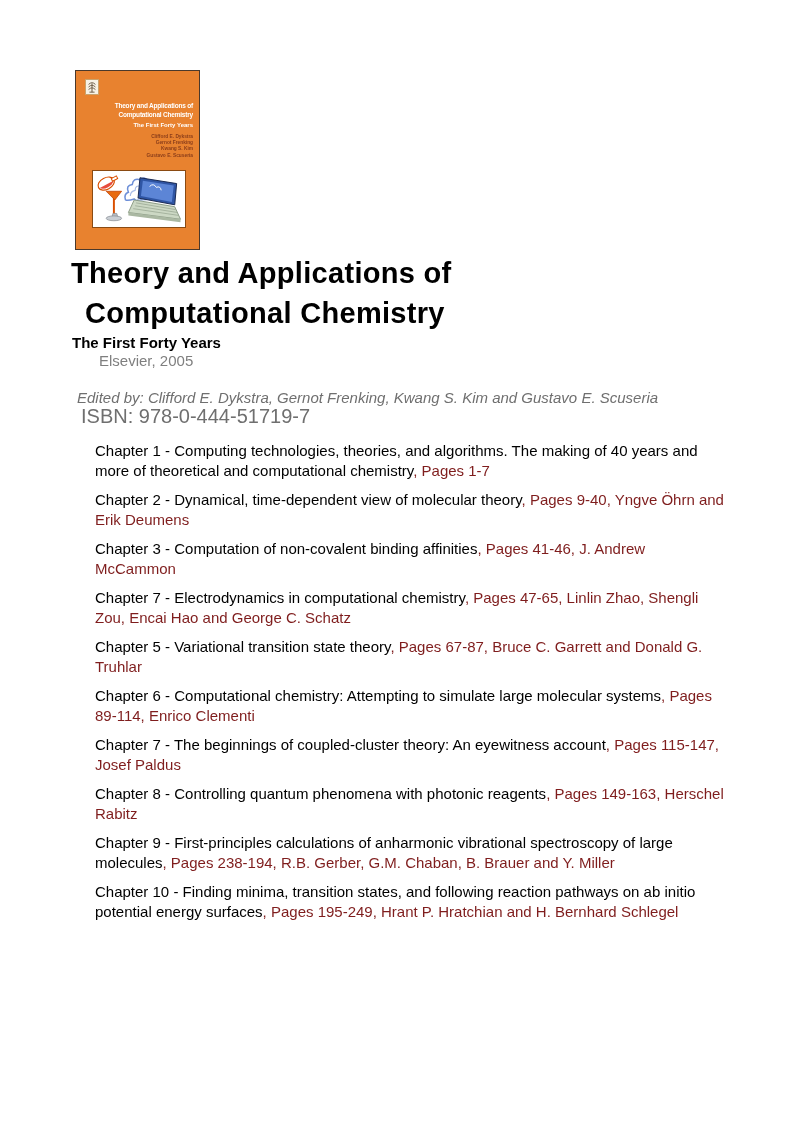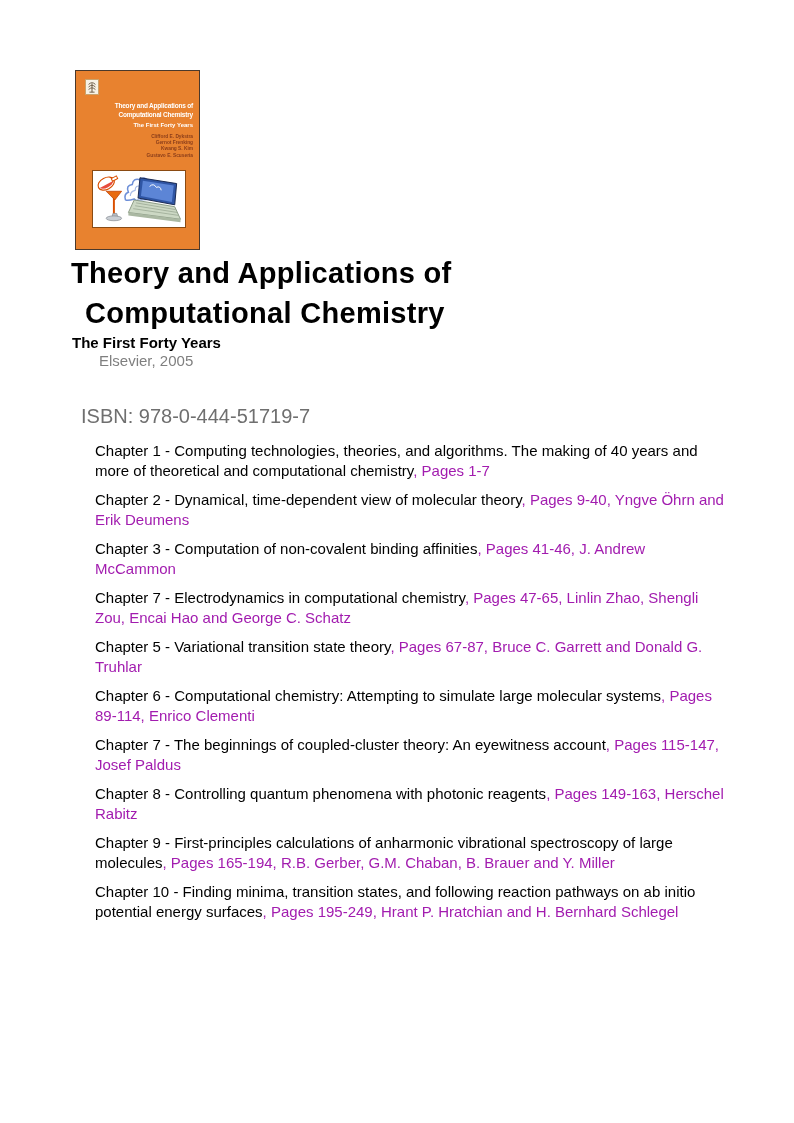--- a/index.html
+++ b/index.html
@@ -54,21 +54,21 @@
   }
   .isbn {
     position:absolute; left:81px; top:407px;
     font-size:20px; color:#6f6f6f; line-height:18px;
   }
 
   
   .chapters { position:absolute; left:95px; top:441px; width:630px; }
   .chapter { margin:0 0 10px 0; font-size:15px; line-height:19.5px; }
   .ch-title { font-weight:normal; color:#000000; }
-  .ch-meta  { color:#a21caf; }
+  .ch-meta  { color:#7f1d1d; }
 </style>
 </head>
 <body>
 
 <div class="page">
 
   <div class="cover">
     <div class="cover-logo">
       <svg viewBox="0 0 14 16" width="12" height="14">
         <line x1="7" y1="4" x2="7" y2="14" stroke="#6b5b45" stroke-width="1.2"></line>
@@ -122,28 +122,29 @@
       </svg>
     </div>
   </div>
 
   <h1 class="book-title">
     <div class="line1">Theory and Applications of</div>
     <div class="line2">Computational Chemistry</div>
   </h1>
   <div class="book-subtitle">The First Forty Years</div>
   <div class="publisher">Elsevier, 2005</div>
+  <div class="edited-by">Edited by: Clifford E. Dykstra, Gernot Frenking, Kwang S. Kim and Gustavo E. Scuseria</div>
   <div class="isbn">ISBN: 978-0-444-51719-7</div>
 
   <div class="chapters">
     <p class="chapter"><span class="ch-title">Chapter 1 - Computing technologies, theories, and algorithms. The making of 40 years and more of theoretical and computational chemistry</span><span class="ch-meta">, Pages 1-7</span></p>
     <p class="chapter"><span class="ch-title">Chapter 2 - Dynamical, time-dependent view of molecular theory</span><span class="ch-meta">, Pages 9-40, Yngve Öhrn and Erik Deumens</span></p>
     <p class="chapter"><span class="ch-title">Chapter 3 - Computation of non-covalent binding affinities</span><span class="ch-meta">, Pages 41-46, J. Andrew McCammon</span></p>
     <p class="chapter"><span class="ch-title">Chapter 7 - Electrodynamics in computational chemistry</span><span class="ch-meta">, Pages 47-65, Linlin Zhao, Shengli Zou, Encai Hao and George C. Schatz</span></p>
     <p class="chapter"><span class="ch-title">Chapter 5 - Variational transition state theory</span><span class="ch-meta">, Pages 67-87, Bruce C. Garrett and Donald G. Truhlar</span></p>
     <p class="chapter"><span class="ch-title">Chapter 6 - Computational chemistry: Attempting to simulate large molecular systems</span><span class="ch-meta">, Pages 89-114, Enrico Clementi</span></p>
     <p class="chapter"><span class="ch-title">Chapter 7 - The beginnings of coupled-cluster theory: An eyewitness account</span><span class="ch-meta">, Pages 115-147, Josef Paldus</span></p>
     <p class="chapter"><span class="ch-title">Chapter 8 - Controlling quantum phenomena with photonic reagents</span><span class="ch-meta">, Pages 149-163, Herschel Rabitz</span></p>
-    <p class="chapter"><span class="ch-title">Chapter 9 - First-principles calculations of anharmonic vibrational spectroscopy of large molecules</span><span class="ch-meta">, Pages 165-194, R.B. Gerber, G.M. Chaban, B. Brauer and Y. Miller</span></p>
+    <p class="chapter"><span class="ch-title">Chapter 9 - First-principles calculations of anharmonic vibrational spectroscopy of large molecules</span><span class="ch-meta">, Pages 238-194, R.B. Gerber, G.M. Chaban, B. Brauer and Y. Miller</span></p>
     <p class="chapter"><span class="ch-title">Chapter 10 - Finding minima, transition states, and following reaction pathways on ab initio potential energy surfaces</span><span class="ch-meta">, Pages 195-249, Hrant P. Hratchian and H. Bernhard Schlegel</span></p>
   </div>
 
 </div>
 
 </body></html>

